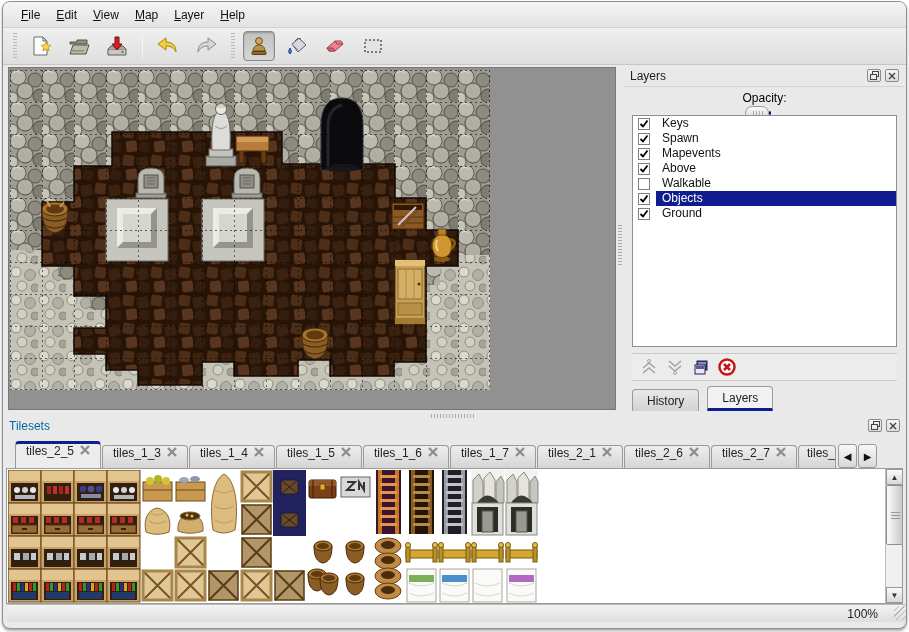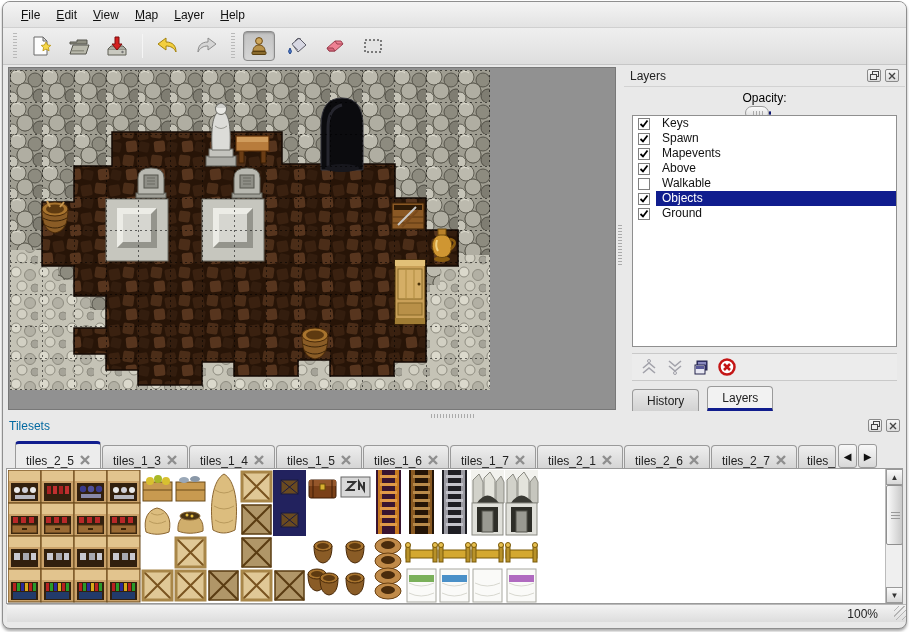--- a/index.html
+++ b/index.html
@@ -65,21 +65,21 @@
   .dock-tab{height:22px;padding:0 14px;font-size:12px;color:#222;display:flex;align-items:center;
     border:1px solid #9a9a9a;border-bottom:none;border-radius:4px 4px 0 0;
     background:linear-gradient(#e9e9e9,#d2d2d2);margin-right:8px;}
   .dock-tab.active{height:25px;background:#f2f2f2;border-bottom:3px solid #101d8e;border-radius:4px 4px 0 0;}
   
   .tilesets{position:absolute;left:0;top:417px;width:100%;height:185px;}
   .ts-header{position:absolute;left:0;top:0;width:100%;height:21px;display:flex;align-items:flex-start;
     font-size:12px;color:#0369a1;padding:0 6px;}
   .ts-tabbar{position:absolute;left:0;top:21px;width:100%;height:28px;display:flex;align-items:flex-end;
     padding-left:12px;}
-  .ts-tab{height:23px;width:86px;display:flex;align-items:flex-end;justify-content:center;gap:6px;
+  .ts-tab{height:23px;width:86px;display:flex;align-items:flex-start;justify-content:center;gap:6px;
     font-size:12px;color:#222;border:1px solid #9a9a9a;border-bottom:none;border-radius:4px 4px 0 0;
     background:linear-gradient(#eee,#d5d5d5);margin-right:1px;overflow:hidden;white-space:nowrap;}
   .ts-tab.active{height:27px;background:#ececec;border-top:3px solid #101d8e;}
   .ts-tab.truncated{width:38px;justify-content:flex-start;padding-left:8px;}
   .tab-scroll{width:19px;height:24px;border:1px solid #9a9a9a;border-radius:3px;
     background:linear-gradient(#f8f8f8,#d8d8d8);display:flex;align-items:center;justify-content:center;
     font-size:10px;color:#111;margin-left:1px;}
   .ts-content{position:absolute;left:3px;top:49px;right:3px;height:136px;background:#fff;
     border:1px solid #9a9a9a;overflow:hidden;}
   .ts-scrollbar{position:absolute;right:0;top:0;width:17px;height:100%;background:#efefef;

